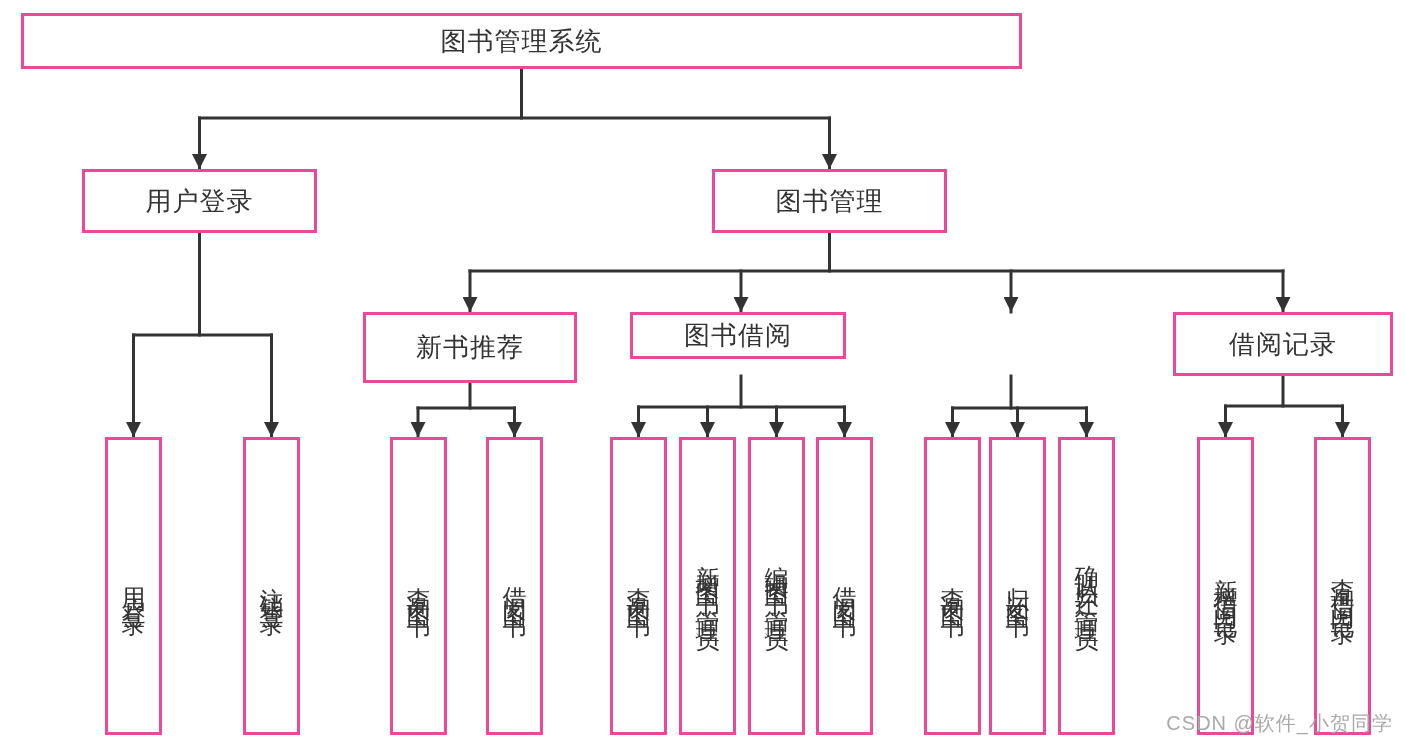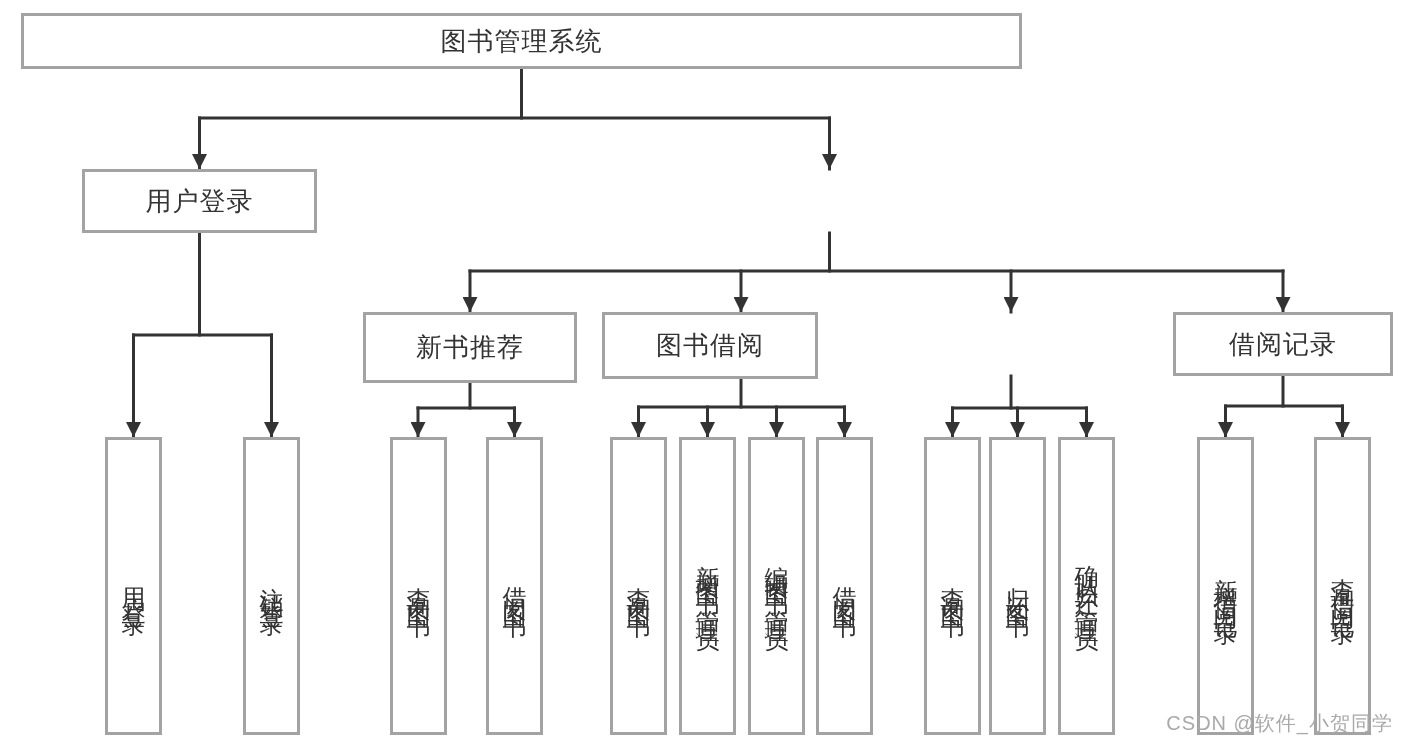--- a/index.html
+++ b/index.html
@@ -2,21 +2,21 @@
 <html><head>
 <meta charset="utf-8">
 <style>
   html,body{margin:0;padding:0;background:#ffffff;}
   .stage{
     position:relative;width:1405px;height:747px;background:#ffffff;
     font-family:"Liberation Sans","DejaVu Sans",sans-serif;overflow:hidden;
   }
   .wires{position:absolute;left:0;top:0;width:1405px;height:747px;pointer-events:none;}
   .node{
-    position:absolute;box-sizing:border-box;border:3px solid #a3a3a3;background:#ffffff;
+    position:absolute;box-sizing:border-box;border:3px solid #ec4899;background:#ffffff;
     display:flex;align-items:center;justify-content:center;
     color:#333333;font-size:26px;letter-spacing:1px;white-space:nowrap;
   }
   .leaf{
     writing-mode:vertical-rl;text-orientation:mixed;
     font-size:24px;letter-spacing:9px;line-height:1;
     top:437px;width:57px;height:298px;
   }
   .watermark{
     position:absolute;right:12px;bottom:10px;
@@ -74,23 +74,24 @@
       <path d="M1283 376 V406"></path>
       <path d="M1225.5 406 H1342.5"></path>
       <path d="M1225.5 406 V437" marker-end="url(#arw)"></path>
       <path d="M1342.5 406 V437" marker-end="url(#arw)"></path>
     </g>
   </svg>
 
   <div class="node" style="left:21px;top:13px;width:1001px;height:56px">图书管理系统</div>
 
   <div class="node" style="left:82px;top:169px;width:235px;height:64px">用户登录</div>
+  <div class="node" style="left:712px;top:169px;width:235px;height:64px">图书管理</div>
 
   <div class="node" style="left:363px;top:312px;width:214px;height:71px">新书推荐</div>
-  <div class="node" style="left:602px;top:312px;width:216px;height:67px">图书借阅</div>
+  <div class="node" style="left:630px;top:312px;width:216px;height:47px">图书借阅</div>
   <div class="node" style="left:1173px;top:312px;width:220px;height:64px">借阅记录</div>
 
   <div class="node leaf" style="left:105px">用户登录</div>
   <div class="node leaf" style="left:243px">注销登录</div>
 
   <div class="node leaf" style="left:390px">查询图书</div>
   <div class="node leaf" style="left:486px">借阅图书</div>
 
   <div class="node leaf" style="left:610px">查询图书</div>
   <div class="node leaf" style="left:679px">新增图书（管理员）</div>

